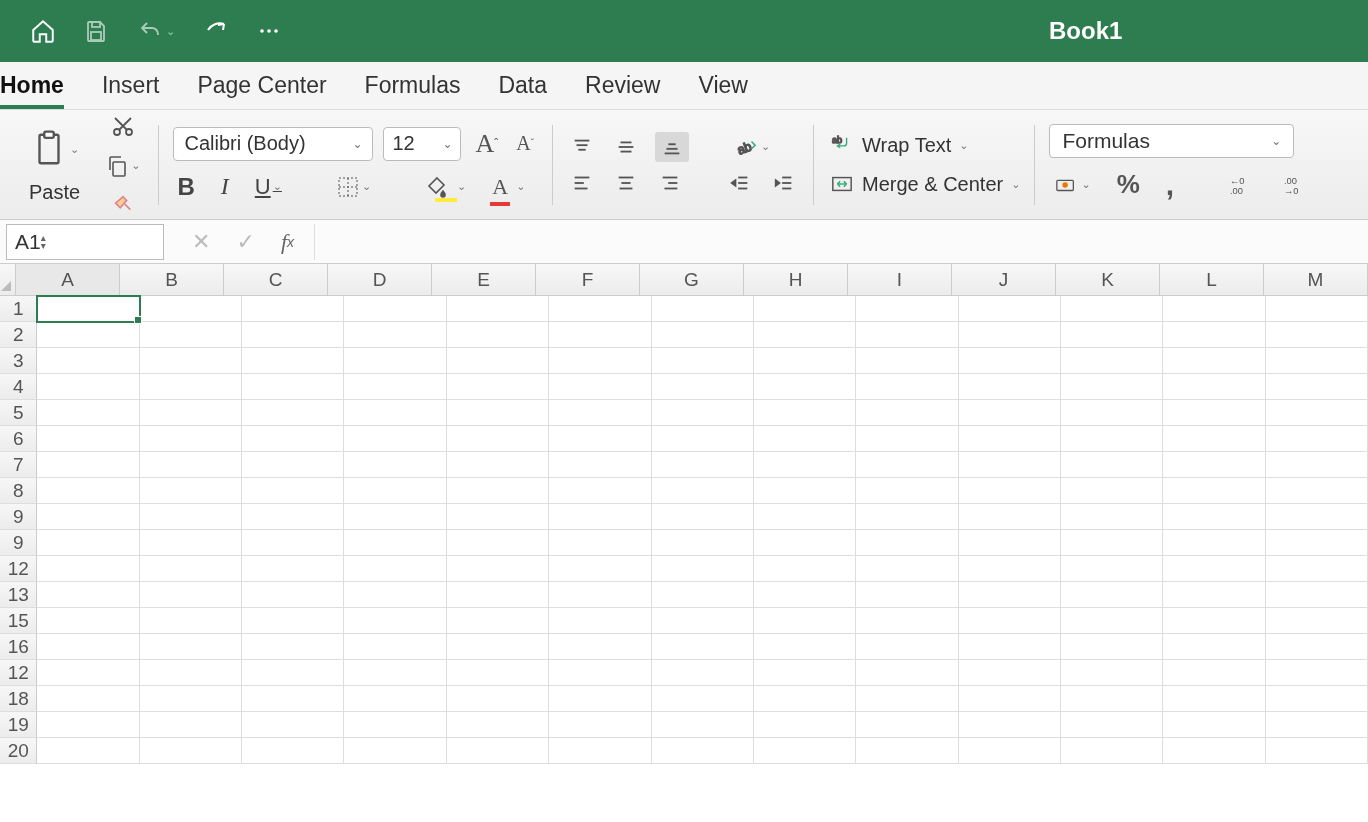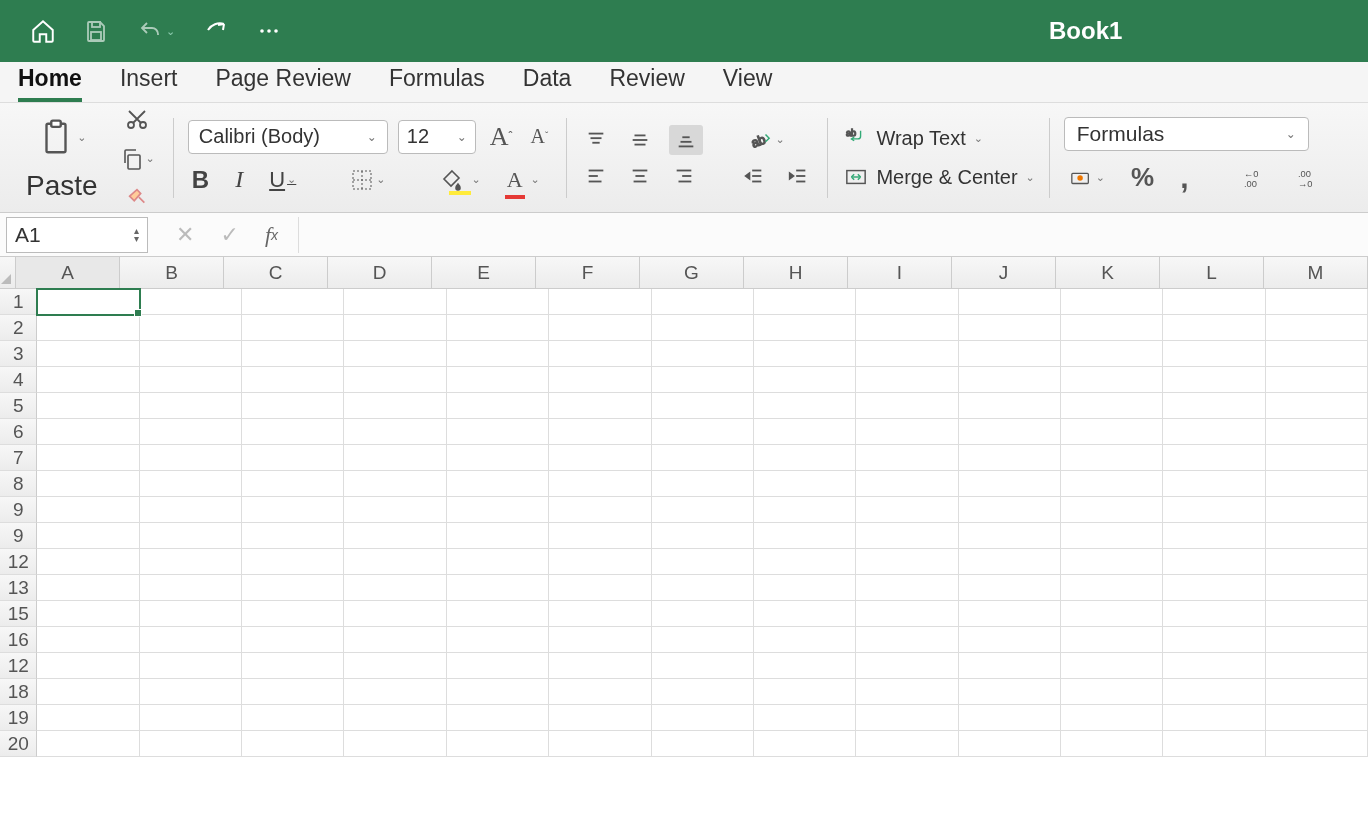--- a/index.html
+++ b/index.html
@@ -1,37 +1,37 @@
 <!DOCTYPE html>
 <html><head>
 <meta charset="utf-8">
 <style>
 *{box-sizing:border-box;margin:0;padding:0;font-family:-apple-system,BlinkMacSystemFont,"Segoe UI",sans-serif}
 body{width:1368px;height:822px;overflow:hidden;background:#fff}
 .title-bar{height:62px;background:#2e7d50;display:flex;align-items:center;padding:0 30px;position:relative}
 .title-bar-icons{display:flex;gap:28px;align-items:center}
 .tb-icon{color:#fff;cursor:pointer;display:flex;align-items:center}
 .doc-title{position:absolute;left:50%;transform:translateX(365px);color:#fff;font-size:24px;font-weight:600}
-.ribbon-tabs{height:41px;background:#f5f5f5;display:flex;align-items:flex-end;padding-left:18px;gap:38px;border-bottom:1px solid #ddd}
+.ribbon-tabs{height:48px;background:#f5f5f5;display:flex;align-items:flex-end;gap:38px;border-bottom:1px solid #ddd}
 .tab{font-size:23px;color:#333;padding:8px 0 10px 0;cursor:pointer}
 .tab.active{font-weight:700;color:#111;border-bottom:4px solid #2e7d50;padding-bottom:6px}
 .ribbon{height:110px;background:linear-gradient(#f7f7f7,#ececec);display:flex;align-items:center;padding:0 12px;border-bottom:1px solid #ccc}
 .group{display:flex;flex-direction:column;gap:6px;padding:0 14px;height:90px;justify-content:center}
 .sep{width:1px;height:80px;background:#ccc}
 .row{display:flex;align-items:center;gap:10px}
 .btn{display:flex;align-items:center;justify-content:center;cursor:pointer;color:#555;padding:4px}
 .dd{font-size:11px;color:#777;margin-left:2px}
 .font-name{width:200px;height:34px;border:1px solid #bbb;border-radius:4px;background:#fff;display:flex;align-items:center;padding:0 10px;font-size:20px;color:#333;justify-content:space-between}
 .font-size{width:78px;height:34px;border:1px solid #bbb;border-radius:4px;background:#fff;display:flex;align-items:center;padding:0 8px;font-size:20px;color:#333;justify-content:space-between}
 .number-format{width:245px;height:34px;border:1px solid #bbb;border-radius:4px;background:#fff;display:flex;align-items:center;padding:0 12px;font-size:21px;color:#333;justify-content:space-between}
 .big-letter{font-family:Georgia,serif;font-size:26px;color:#555}
 .paste-group{display:flex;flex-direction:column;align-items:center}
-.paste-label{font-size:28px;color:#333;margin-top:8px}
+.paste-label{font-size:20px;color:#333;margin-top:8px}
 .formula-bar{height:44px;display:flex;align-items:center;border-bottom:1px solid #ccc;background:#fbfbfb}
-.name-box{width:142px;height:36px;border:1px solid #bbb;margin-left:6px;display:flex;align-items:center;justify-content:space-between;padding:0 8px;background:#fff;font-size:21px;color:#333}
+.name-box{width:158px;height:36px;border:1px solid #bbb;margin-left:6px;display:flex;align-items:center;padding:0 8px;background:#fff;font-size:21px;color:#333}
 .name-box .spin{display:flex;flex-direction:column;line-height:8px;font-size:10px;color:#666}
 .fx-controls{display:flex;align-items:center;gap:18px;margin-left:24px;color:#999}
 .fx-input{flex:1;height:36px;border:none;border-left:1px solid #ddd;margin-left:16px;padding-left:10px;font-size:18px;background:transparent}
 .grid{display:flex;flex-direction:column}
 .col-headers{display:flex;height:32px}
 .corner{width:38px;border-right:1px solid #ccc;border-bottom:1px solid #ccc;background:linear-gradient(#f7f7f7,#ececec);position:relative}
 .corner::after{content:"";position:absolute;right:4px;bottom:4px;border-left:10px solid transparent;border-bottom:10px solid #bbb}
 .col-h{width:104px;border-right:1px solid #ccc;border-bottom:1px solid #ccc;background:linear-gradient(#f7f7f7,#ececec);display:flex;align-items:center;justify-content:center;font-size:19px;color:#555}
 .col-h.selected{background:#e8e8e8}
 .grid-row{display:flex;height:26px}
@@ -81,21 +81,21 @@
           <circle cx="19" cy="12" r="1.8"></circle>
         </svg>
     </span>
   </div>
   <div class="doc-title">Book1</div>
 </div>
 
 <div class="ribbon-tabs">
   <div class="tab active">Home</div>
   <div class="tab">Insert</div>
-  <div class="tab">Page Review</div>
+  <div class="tab">Page Center</div>
   <div class="tab">Formulas</div>
   <div class="tab">Data</div>
   <div class="tab">Review</div>
   <div class="tab">View</div>
 </div>
 
 <div class="ribbon">
 
   <div class="group">
     <div class="row">

